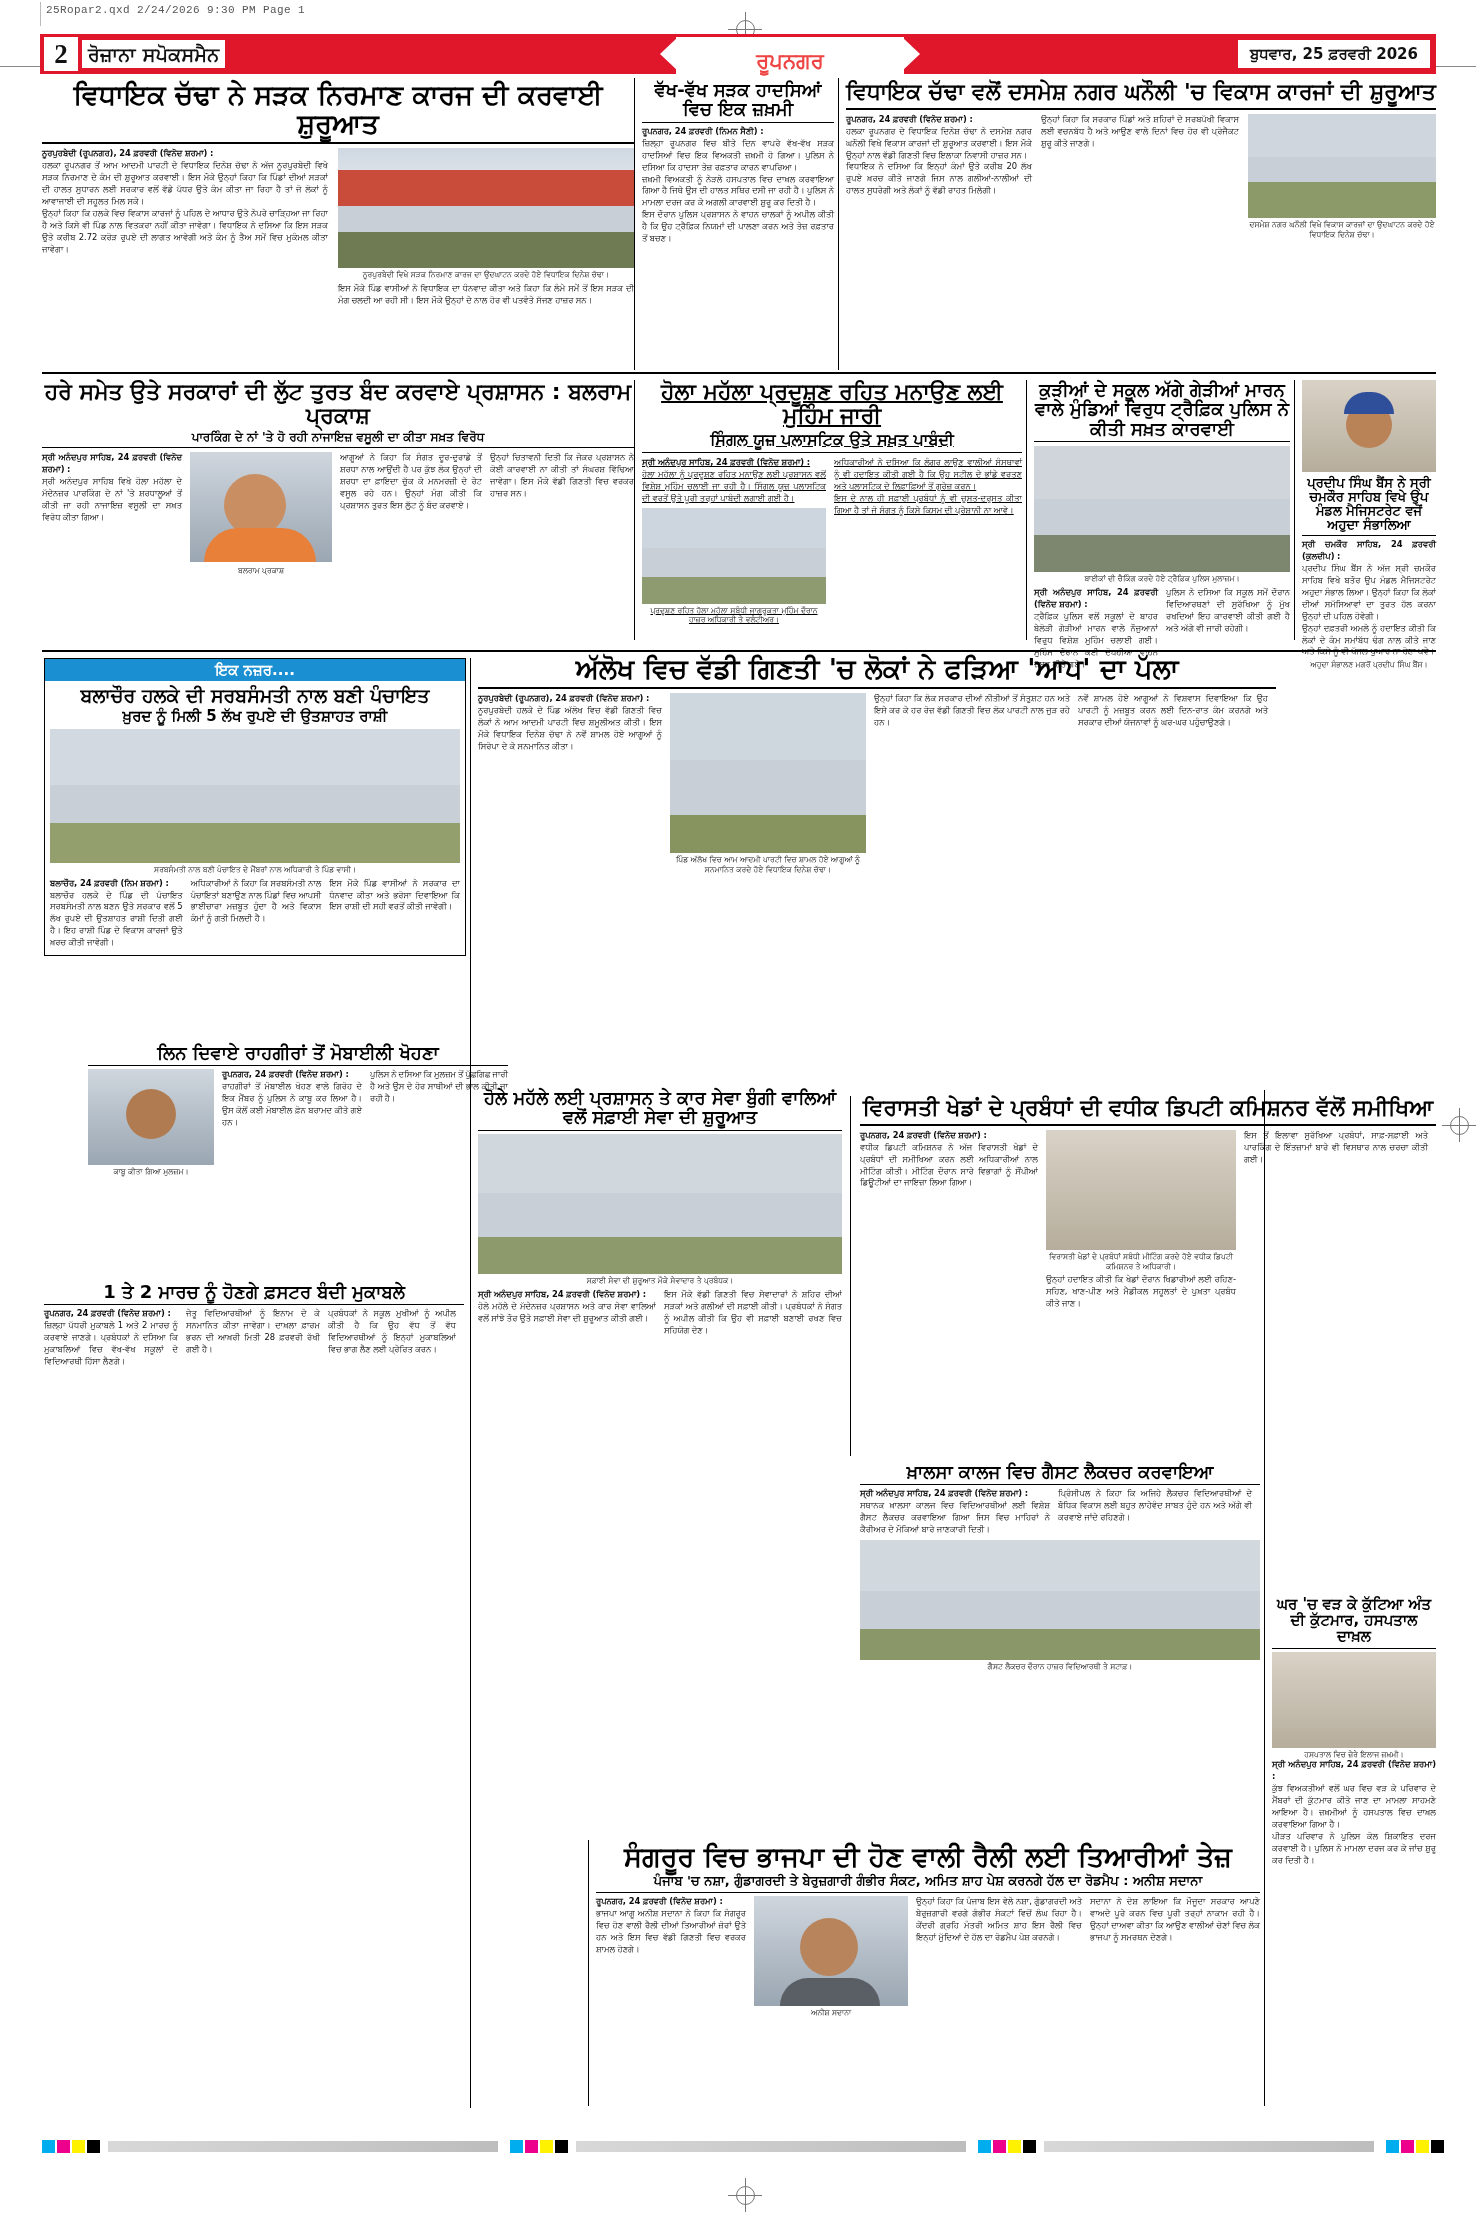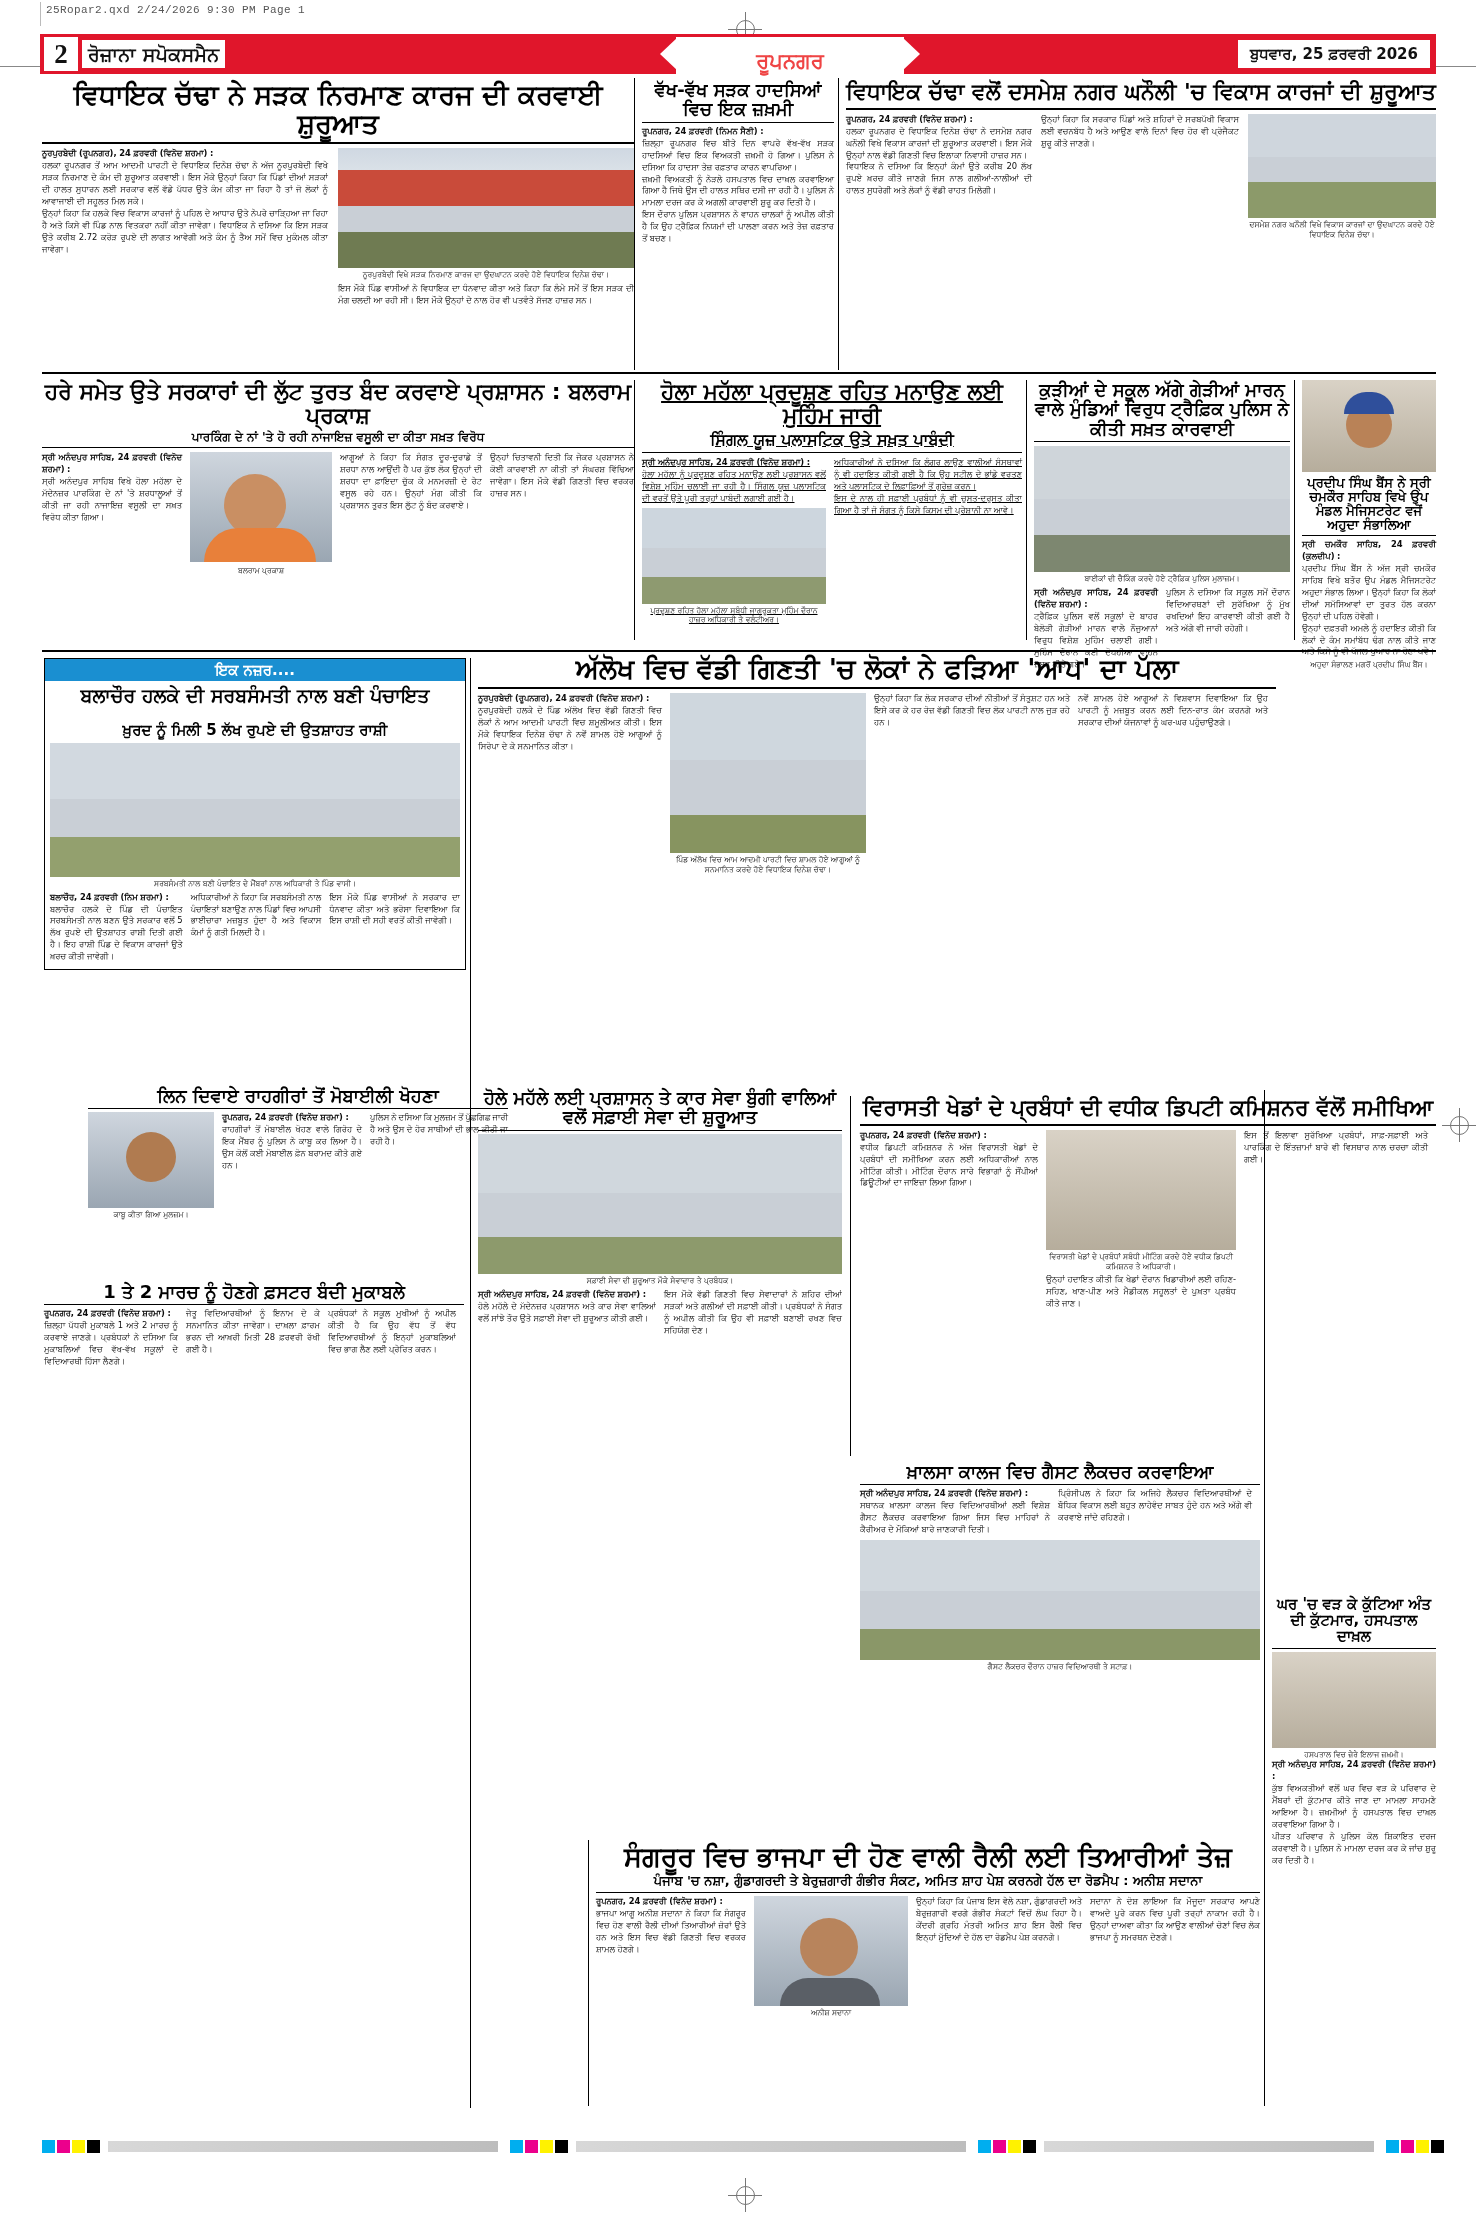--- a/index.html
+++ b/index.html
@@ -251,21 +251,21 @@
     <div class="body">ਉਨ੍ਹਾਂ ਦਫ਼ਤਰੀ ਅਮਲੇ ਨੂੰ ਹਦਾਇਤ ਕੀਤੀ ਕਿ ਲੋਕਾਂ ਦੇ ਕੰਮ ਸਮਾਂਬੱਧ ਢੰਗ ਨਾਲ ਕੀਤੇ ਜਾਣ ਅਤੇ ਕਿਸੇ ਨੂੰ ਵੀ ਖੱਜਲ-ਖੁਆਰ ਨਾ ਹੋਣਾ ਪਵੇ।</div>
     <div class="cap">ਅਹੁਦਾ ਸੰਭਾਲਣ ਮਗਰੋਂ ਪ੍ਰਦੀਪ ਸਿੰਘ ਬੈਂਸ।</div>
   </div>
 
   <div class="hline" style="left:42px;top:650px;width:1394px;height:2px;background:#000;"></div>
 
   <div class="box" style="position:absolute;left:44px;top:658px;width:420px;">
     <div class="boxhdr">ਇਕ ਨਜ਼ਰ....</div>
     <div style="padding:4px 5px 6px;">
       <div class="hl" style="font-size:19px;">ਬਲਾਚੌਰ ਹਲਕੇ ਦੀ ਸਰਬਸੰਮਤੀ ਨਾਲ ਬਣੀ ਪੰਚਾਇਤ</div>
-      <div class="sub" style="margin-top:16px;font-size:15px;">ਖ਼ੁਰਦ ਨੂੰ ਮਿਲੀ 5 ਲੱਖ ਰੁਪਏ ਦੀ ਉਤਸ਼ਾਹਤ ਰਾਸ਼ੀ</div>
+      <div class="sub" style="margin-top:2px;font-size:15px;">ਖ਼ੁਰਦ ਨੂੰ ਮਿਲੀ 5 ਲੱਖ ਰੁਪਏ ਦੀ ਉਤਸ਼ਾਹਤ ਰਾਸ਼ੀ</div>
       <div class="ph" style="height:134px;margin-top:4px;">
         <div class="crowd">
             <div class="sky" style="background:#d2d9e0;"></div>
             <div class="ground" style="height:30%;background:#93a06e;"></div>
           </div>
       </div>
       <div class="cap">ਸਰਬਸੰਮਤੀ ਨਾਲ ਬਣੀ ਪੰਚਾਇਤ ਦੇ ਮੈਂਬਰਾਂ ਨਾਲ ਅਧਿਕਾਰੀ ਤੇ ਪਿੰਡ ਵਾਸੀ।</div>
       <div style="display:flex;margin-top:3px;">
         <div style="width:134px;">
           <div class="body"><b>ਬਲਾਚੌਰ, 24 ਫ਼ਰਵਰੀ (ਨਿਮ ਸ਼ਰਮਾ) :</b></div>
@@ -276,21 +276,21 @@
           <div class="body">ਅਧਿਕਾਰੀਆਂ ਨੇ ਕਿਹਾ ਕਿ ਸਰਬਸੰਮਤੀ ਨਾਲ ਪੰਚਾਇਤਾਂ ਬਣਾਉਣ ਨਾਲ ਪਿੰਡਾਂ ਵਿਚ ਆਪਸੀ ਭਾਈਚਾਰਾ ਮਜ਼ਬੂਤ ਹੁੰਦਾ ਹੈ ਅਤੇ ਵਿਕਾਸ ਕੰਮਾਂ ਨੂੰ ਗਤੀ ਮਿਲਦੀ ਹੈ।</div>
         </div>
         <div style="width:8px;"></div>
         <div style="width:132px;">
           <div class="body">ਇਸ ਮੌਕੇ ਪਿੰਡ ਵਾਸੀਆਂ ਨੇ ਸਰਕਾਰ ਦਾ ਧੰਨਵਾਦ ਕੀਤਾ ਅਤੇ ਭਰੋਸਾ ਦਿਵਾਇਆ ਕਿ ਇਸ ਰਾਸ਼ੀ ਦੀ ਸਹੀ ਵਰਤੋਂ ਕੀਤੀ ਜਾਵੇਗੀ।</div>
         </div>
       </div>
     </div>
   </div>
 
-  <div style="position:absolute;left:44px;top:1086px;width:420px;padding-left:44px;">
+  <div style="position:absolute;left:44px;top:1043px;width:420px;padding-left:44px;">
     <div class="hl md">ਲਿਨ ਦਿਵਾਏ ਰਾਹਗੀਰਾਂ ਤੋਂ ਮੋਬਾਈਲੀ ਖੋਹਣਾ</div>
     <div class="thinrule" style="margin:3px 0;"></div>
     <div style="display:flex;">
       <div style="width:126px;">
         <div class="ph" style="height:96px;">
           <div class="portraitbg"></div>
           <div style="position:absolute;left:38px;top:20px;width:50px;height:50px;border-radius:50%;background:#b07b50;"></div>
         </div>
         <div class="cap">ਕਾਬੂ ਕੀਤਾ ਗਿਆ ਮੁਲਜ਼ਮ।</div>
       </div>

